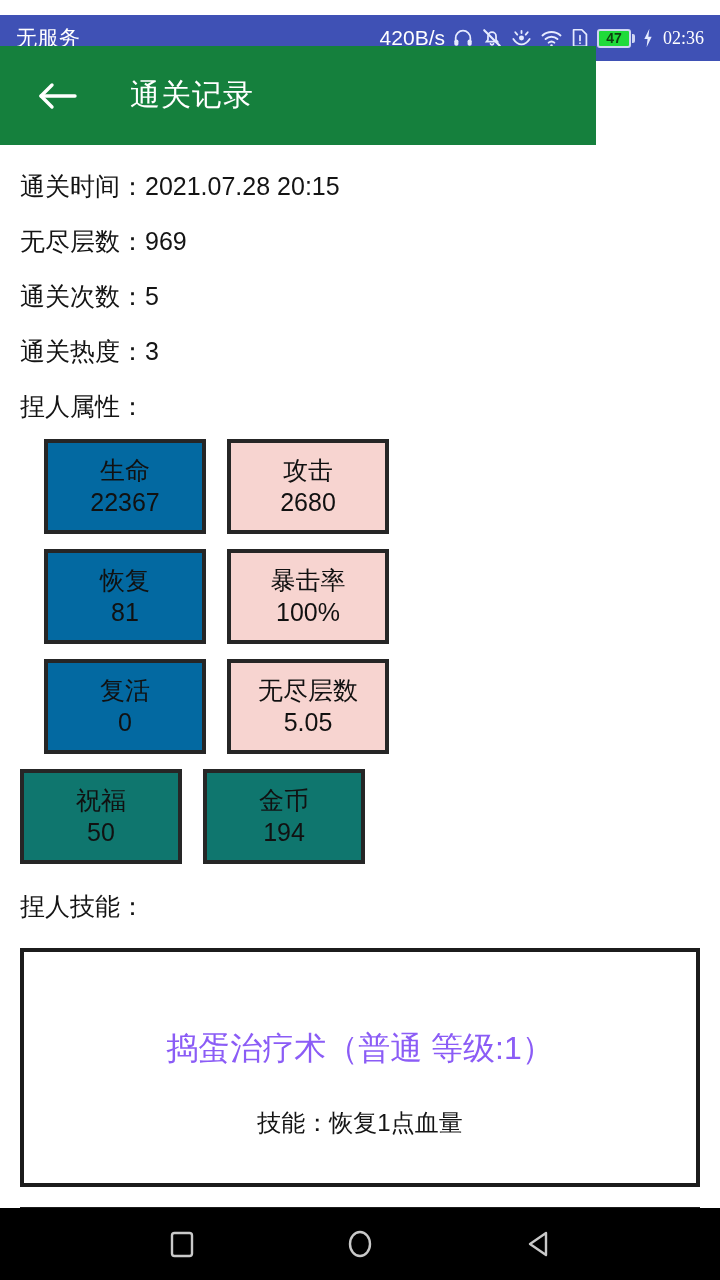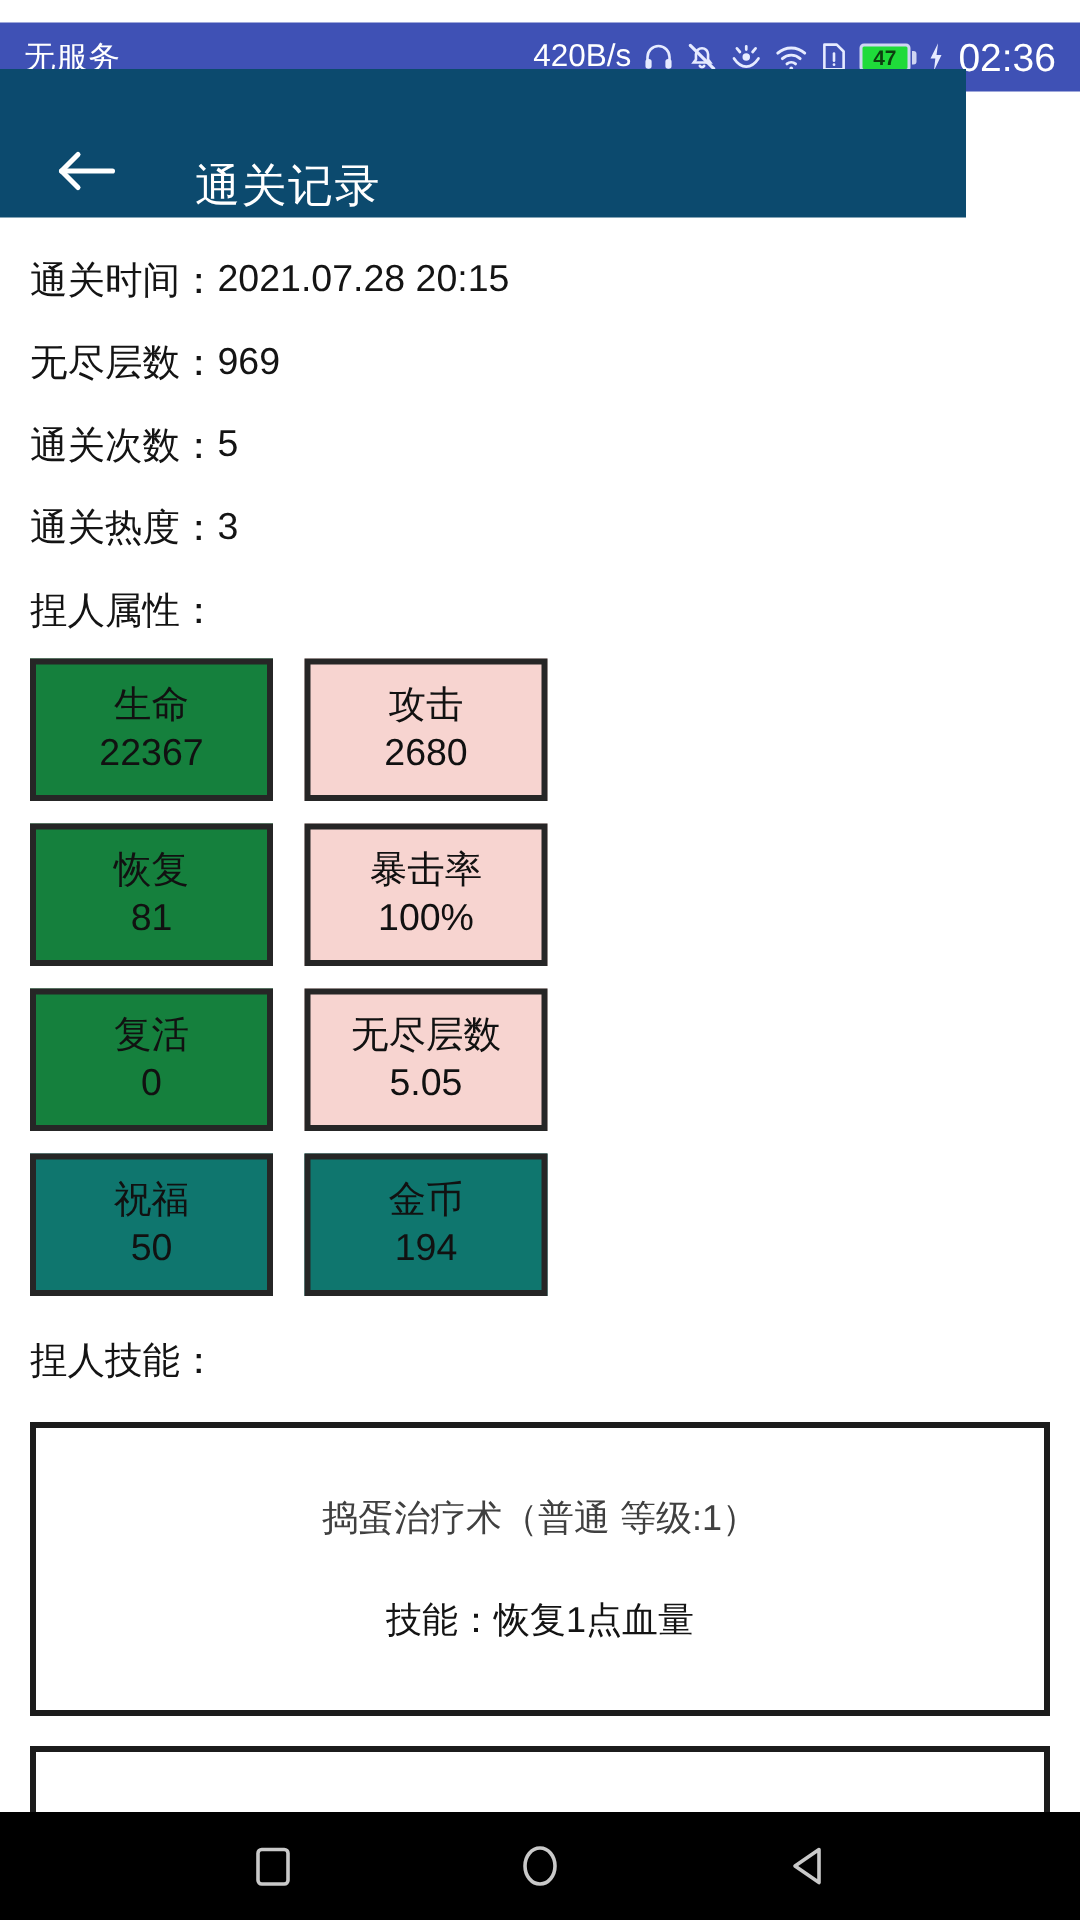--- a/index.html
+++ b/index.html
@@ -29,26 +29,26 @@
   }
   .battery .shell {
     width:34px; height:19px; border:2px solid #cfd6f2; border-radius:3px;
     display:flex; align-items:center; justify-content:center;
     background:#1fdb3a;
   }
   .battery .lvl { font-size:14px; color:#0d3f10; font-weight:bold; line-height:1; }
   .battery .nub {
     width:3px; height:9px; background:#cfd6f2; margin-left:1px; border-radius:0 2px 2px 0;
   }
-  .clock { font-size:26px; margin-left:2px; }
+  .clock { font-size:18px; margin-left:2px;font-family:Liberation Serif, serif; }
 
   
   .appbar {
-    position:absolute; top:46px; left:0; width:644px; height:99px;
-    background:#0c4a6e; display:flex; align-items:flex-end;
+    position:absolute; top:46px; left:0; width:596px; height:99px;
+    background:#15803d; display:flex; align-items:center;
   }
   .backbtn {
     width:62px; height:62px; margin-left:26px;
     display:flex; align-items:center; justify-content:center;
     cursor:pointer;
   }
   .apptitle {
     color:#fff; font-size:30px; margin-left:42px; letter-spacing:1px;
   }
 
@@ -72,32 +72,32 @@
   .cards { padding-left:20px; padding-top:5px; }
   .card-row { display:flex; gap:21px; margin-bottom:15px; }
   .card {
     width:162px; height:95px; border:4px solid #262626;
     display:flex; flex-direction:column;
     align-items:center; justify-content:center;
     color:#111;
   }
   .card .cname { font-size:25px; line-height:1.15; }
   .card .cval  { font-size:25px; line-height:1.2; margin-top:2px; }
-  .c-blue   { background:#15803d; }
+  .c-blue   { background:#0369a1;margin-left:24px; }
   .c-red    { background:#f7d4d0; }
   .c-yellow { background:#0f766e;text-align:right; }
 
   
   .skills { padding-left:20px; padding-top:14px; }
   .skill-box {
     width:680px; border:4px solid #1c1c1c; background:#fff;
     padding:44px 10px; margin-bottom:20px;
     display:flex; flex-direction:column; align-items:center; justify-content:center;
   }
-  .skill-title { font-size:24px; color:#404040; margin-bottom:36px; }
+  .skill-title { font-size:32px; color:#8b5cf6; margin-bottom:36px;margin-top:31px; }
   .skill-desc  { font-size:24px; color:#141414; }
   .skill-box.partial { padding:30px 10px; }
 
   
   .navbar {
     position:absolute; bottom:0; left:0; width:720px; height:72px;
     background:#000; display:flex; align-items:center; justify-content:center;
     gap:130px; z-index:10;
   }
   .navbtn { width:48px; height:48px; display:flex; align-items:center; justify-content:center; cursor:pointer; }

